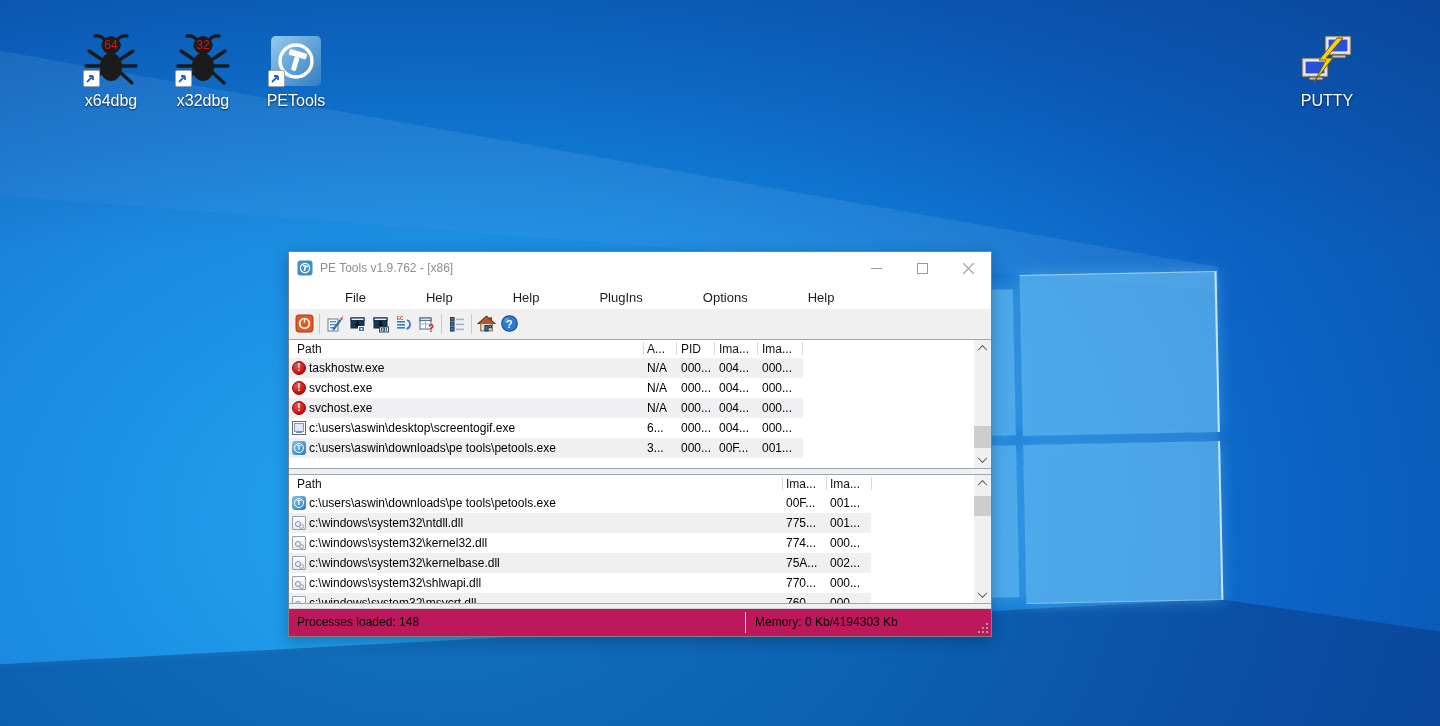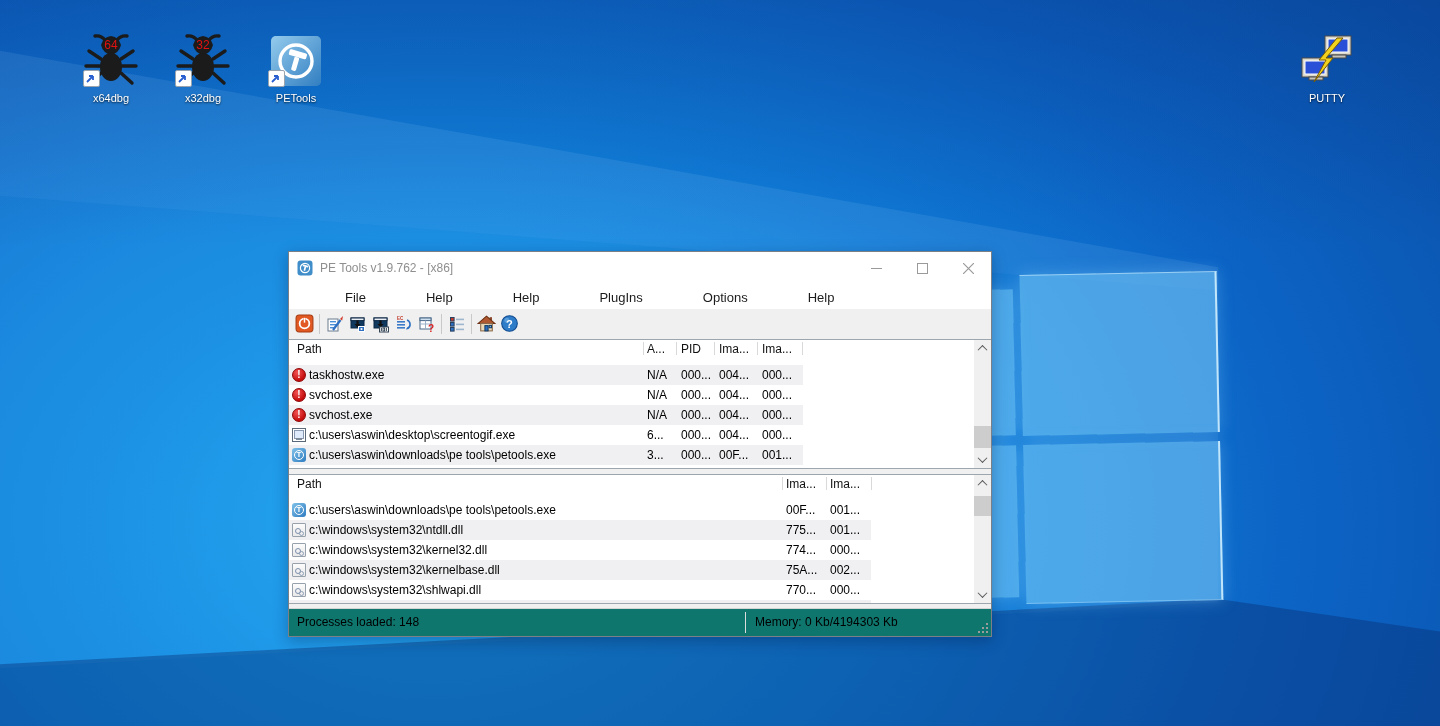--- a/index.html
+++ b/index.html
@@ -17,42 +17,42 @@
     clip-path:polygon(0 91.5%, 84.6% 82.5%, 100% 87%, 100% 100%, 0 100%);}
   .logo{position:absolute;left:930px;top:268px;width:288px;height:346px;transform:rotate(-1.2deg);}
   .pane{position:absolute;background:rgba(125,208,252,.52);box-shadow:0 0 16px rgba(130,205,255,.35);}
   .pane.tl{left:0;top:20px;width:86px;height:146px;}
   .pane.tr{left:93px;top:6px;width:195px;height:160px;border-right:2px solid rgba(215,242,255,.85);border-top:1px solid rgba(215,242,255,.55);}
   .pane.bl{left:0;top:176px;width:86px;height:152px;}
   .pane.br{left:93px;top:176px;width:195px;height:158px;border-right:2px solid rgba(215,242,255,.85);border-bottom:1px solid rgba(190,230,255,.4);}
   
   .dicon{position:absolute;width:88px;text-align:center;cursor:pointer;}
   .dicon .art{position:relative;width:56px;height:56px;margin:0 auto;}
-  .dicon .lbl{margin-top:3px;font-size:11px;color:#fff;text-shadow:0 1px 2px rgba(0,0,0,.75);}
+  .dicon .lbl{margin-top:3px;font-size:16px;color:#fff;text-shadow:0 1px 2px rgba(0,0,0,.75);}
   .badge{position:absolute;top:5px;left:0;width:100%;text-align:center;font-size:12px;font-weight:normal;color:#e01212;letter-spacing:0;}
   .shortcut{position:absolute;left:0px;bottom:2px;width:15px;height:15px;background:#fff;border:1px solid #9aa4ae;border-radius:2px;}
   .shortcut svg{position:absolute;left:1px;top:1px;}
   
   .win{position:absolute;left:288px;top:251px;width:704px;height:386px;background:#f0f0f0;
     border:1px solid #7b8087;box-shadow:0 4px 14px rgba(0,20,60,.30);box-sizing:border-box;}
   .titlebar{position:absolute;left:0;top:0;width:100%;height:33px;background:#fff;}
   .titlebar .appico{position:absolute;left:8px;top:8px;}
   .titlebar .ttl{position:absolute;left:31px;top:9px;font-size:12px;color:#8f8f8f;}
   .winbtns{position:absolute;right:0;top:0;height:33px;display:flex;}
   .wbtn{width:46px;height:33px;display:flex;align-items:center;justify-content:center;color:#9a9a9a;}
   .menubar{position:absolute;left:0;top:33px;width:100%;height:24px;background:#fff;display:flex;align-items:center;padding-left:4px;box-sizing:border-box;}
   .mitem{font-size:13px;color:#1c1c1c;padding:2px 8px;cursor:default;margin-left:44px;}
   .toolbar{position:absolute;left:0;top:57px;width:100%;height:29px;background:#f0f0f0;display:flex;align-items:center;padding-left:4px;box-sizing:border-box;}
   .tbtn{width:23px;height:23px;display:flex;align-items:center;justify-content:center;}
   .tsep{width:1px;height:20px;background:#c9c9c9;margin:0 3px;}
   
   .list{position:absolute;left:0;width:702px;height:128px;background:#fff;border-top:1px solid #9ea6ad;border-bottom:1px solid #9ea6ad;box-sizing:content-box;overflow:hidden;}
   .list.top{top:87px;}
   .list.bottom{top:222px;}
-  .lheader{position:relative;height:25px;font-size:12px;color:#111;background:#fff;}
+  .lheader{position:relative;height:18px;font-size:12px;color:#111;background:#fff;}
   .lheader .hcell{position:absolute;top:2px;}
   .lheader .htick{position:absolute;top:2px;height:13px;width:1px;background:#d9d9d9;}
   .lrows{position:relative;}
   .lrow{position:relative;height:20px;font-size:12px;color:#000;white-space:nowrap;}
   .list.top .lrow.alt{background:linear-gradient(to right,#f0f0f2 0,#f0f0f2 514px,#fff 514px);}
   .list.bottom .lrow.alt{background:linear-gradient(to right,#f0f0f2 0,#f0f0f2 582px,#fff 582px);padding-left:21px;}
   .lrow .cell{position:absolute;top:3px;}
   .lrow .cpath{left:20px;}
   .li-ic{position:absolute;left:3px;top:3px;width:14px;height:14px;display:inline-block;}
   
@@ -69,21 +69,21 @@
   .ic-dll::after{content:"";position:absolute;left:6px;top:7px;width:3px;height:3px;border:1px solid #90a0b8;border-radius:50%;}
   
   .sbar{position:absolute;top:0;right:0;width:17px;height:100%;background:#f0f0f0;}
   .sarr{position:absolute;left:0;width:17px;height:17px;background:#f0f0f0;display:flex;align-items:center;justify-content:center;}
   .sarr.up{top:0;} .sarr.down{bottom:0;}
   .chev{width:6px;height:6px;border-left:1.5px solid #5a5a5a;border-top:1.5px solid #5a5a5a;}
   .chev.u{transform:rotate(45deg) translate(1px,1px);}
   .chev.d{transform:rotate(225deg) translate(1px,1px);}
   .sthumb{position:absolute;left:0;width:17px;background:#cdcdcd;}
   
-  .statusbar{position:absolute;left:0;bottom:0;width:100%;height:27px;background:#0f766e;border-top:1px solid #d4d4d4;font-size:12px;color:#000;}
+  .statusbar{position:absolute;left:0;bottom:0;width:100%;height:27px;background:#be185d;border-top:1px solid #d4d4d4;font-size:12px;color:#000;}
   .statusbar .sdiv{position:absolute;left:456px;top:3px;bottom:3px;width:1px;background:#dcdcdc;}
   .statusbar .sleft{position:absolute;left:8px;top:6px;}
   .statusbar .sright{position:absolute;left:466px;top:6px;}
   .grip{position:absolute;right:3px;bottom:3px;width:2px;height:2px;background:#9c9c9c;
     box-shadow:0 0 #9c9c9c,0 -4px #9c9c9c,0 -8px #9c9c9c,-4px 0 #9c9c9c,-4px -4px #9c9c9c,-8px 0 #9c9c9c;}
 </style>
 </head>
 <body>
 
 <div class="stage">

